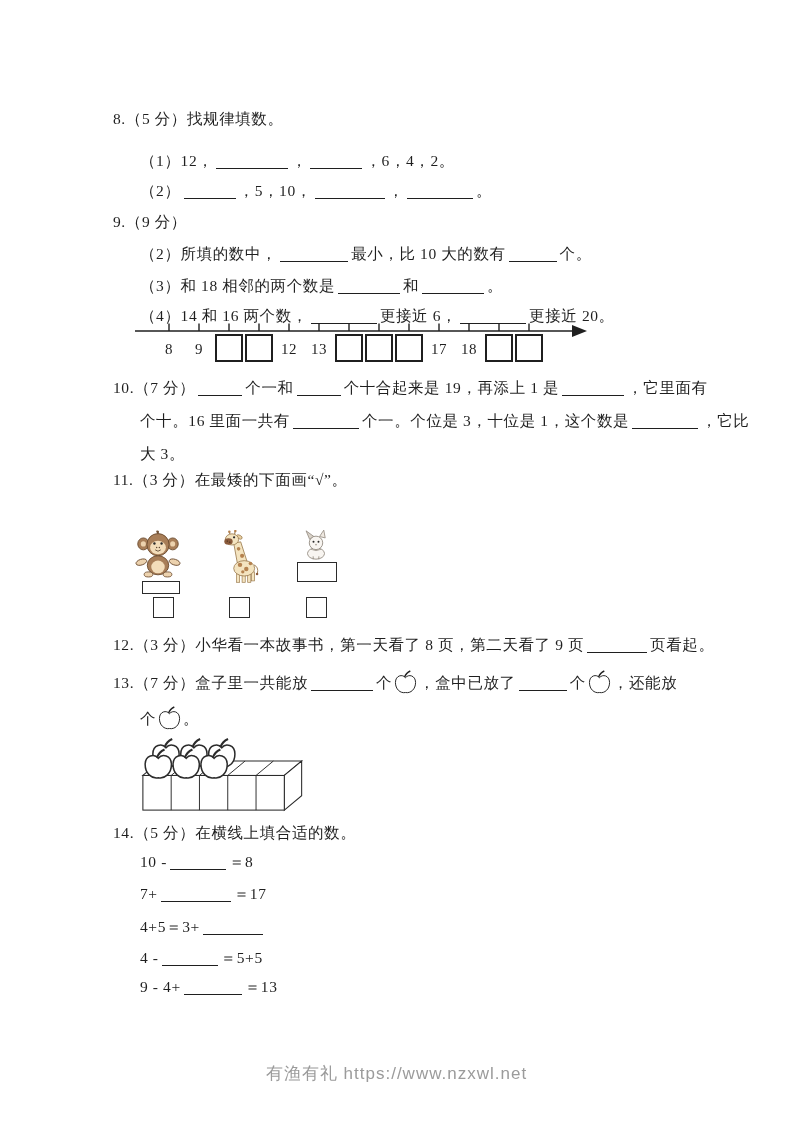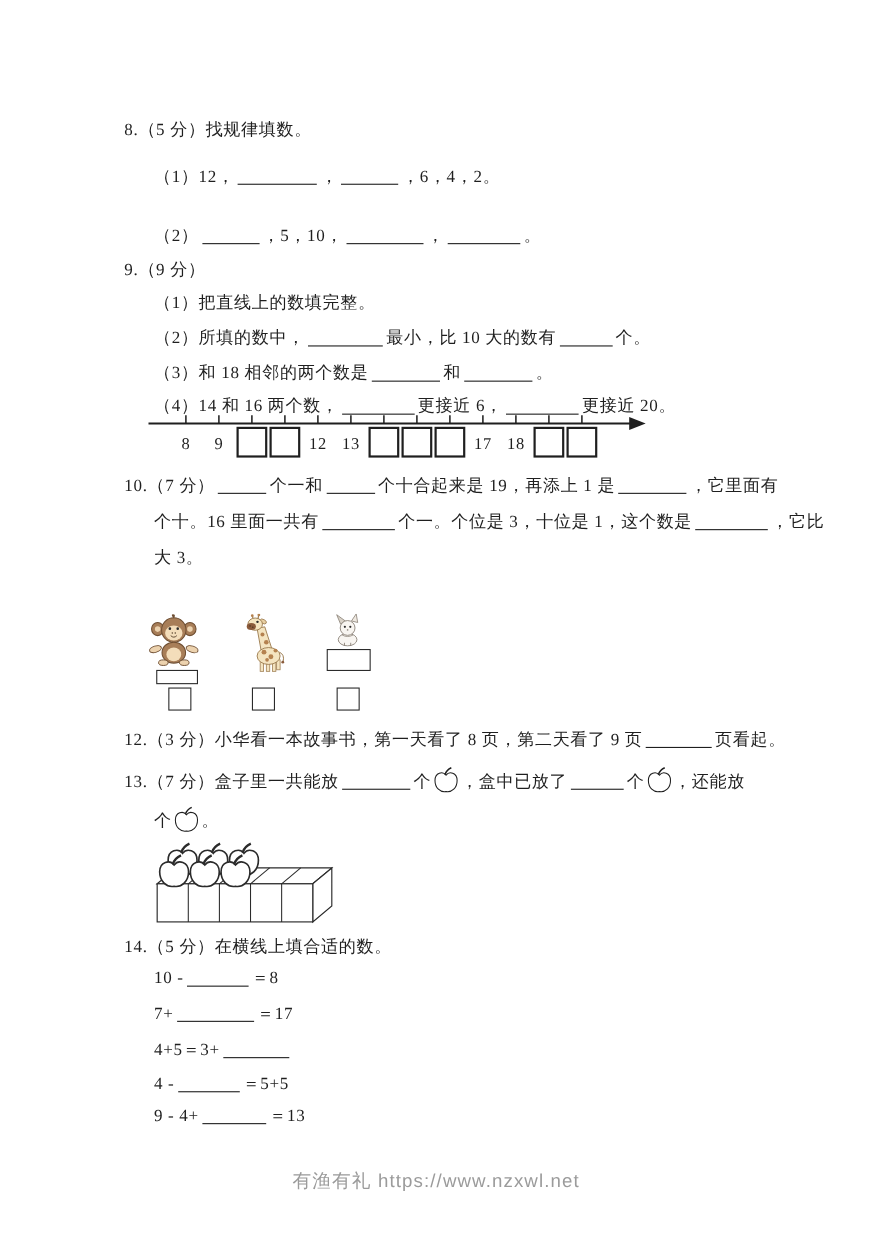--- a/index.html
+++ b/index.html
@@ -42,29 +42,26 @@
 
 <div class="page">
   <div class="content">
 
     <div class="q-line" style="margin-top:106px">
       <span>8.（5 分）找规律填数。</span>
     </div>
     <div class="q-line indent" style="margin-top:16px">
       <span>（1）12，</span><span class="blank" style="width:72px"></span><span>，</span><span class="blank" style="width:52px"></span><span>，6，4，2。</span>
     </div>
-    <div class="q-line indent" style="margin-top:28px">
+    <div class="q-line indent" style="margin-top:4px">
       <span>（2）</span><span class="blank" style="width:52px"></span><span>，5，10，</span><span class="blank" style="width:70px"></span><span>，</span><span class="blank" style="width:66px"></span><span>。</span>
     </div>
 
     <div class="q-line" style="margin-top:5px">
       <span>9.（9 分）</span>
-    </div>
-    <div class="q-line indent" style="margin-top:4px">
-      <span>（1）把直线上的数填完整。</span>
     </div>
     <div class="q-line indent" style="margin-top:6px">
       <span>（2）所填的数中，</span><span class="blank" style="width:68px"></span><span>最小，比 10 大的数有</span><span class="blank" style="width:48px"></span><span>个。</span>
     </div>
     <div class="q-line indent" style="margin-top:6px">
       <span>（3）和 18 相邻的两个数是</span><span class="blank" style="width:62px"></span><span>和</span><span class="blank" style="width:62px"></span><span>。</span>
     </div>
     <div class="q-line indent" style="margin-top:4px">
       <span>（4）14 和 16 两个数，</span><span class="blank" style="width:66px"></span><span>更接近 6，</span><span class="blank" style="width:66px"></span><span>更接近 20。</span>
     </div>
@@ -103,20 +100,23 @@
     <div class="q-line" style="margin-top:10px">
       <span>10.（7 分）</span><span class="blank" style="width:44px"></span><span>个一和</span><span class="blank" style="width:44px"></span><span>个十合起来是 19，再添上 1 是</span><span class="blank" style="width:62px"></span><span>，它里面有</span>
     </div>
     <div class="q-line indent" style="margin-top:7px">
       <span>个十。16 里面一共有</span><span class="blank" style="width:66px"></span><span>个一。个位是 3，十位是 1，这个数是</span><span class="blank" style="width:66px"></span><span>，它比</span>
     </div>
     <div class="q-line indent" style="margin-top:7px">
       <span>大 3。</span>
     </div>
 
+    <div class="q-line" style="margin-top:0">
+      <span>11.（3 分）在最矮的下面画“√”。</span>
+    </div>
 
     <div class="scene">
 
       <svg style="left:22px; top:9px" width="46" height="50" viewBox="0 0 58 62">
         <ellipse cx="10.5" cy="17" rx="7" ry="7.5" fill="#a87e58" stroke="#6f4f33" stroke-width="1.2"></ellipse>
         <ellipse cx="47.5" cy="17" rx="7" ry="7.5" fill="#a87e58" stroke="#6f4f33" stroke-width="1.2"></ellipse>
         <circle cx="10.5" cy="17" r="3.2" fill="#ecd2ae"></circle>
         <circle cx="47.5" cy="17" r="3.2" fill="#ecd2ae"></circle>
         <circle cx="29" cy="18" r="14" fill="#a87e58" stroke="#6f4f33" stroke-width="1.2"></circle>
         <path d="M29 5 q-4 -5 -1 -5 q4 0 1 5" fill="#6f4f33"></path>

